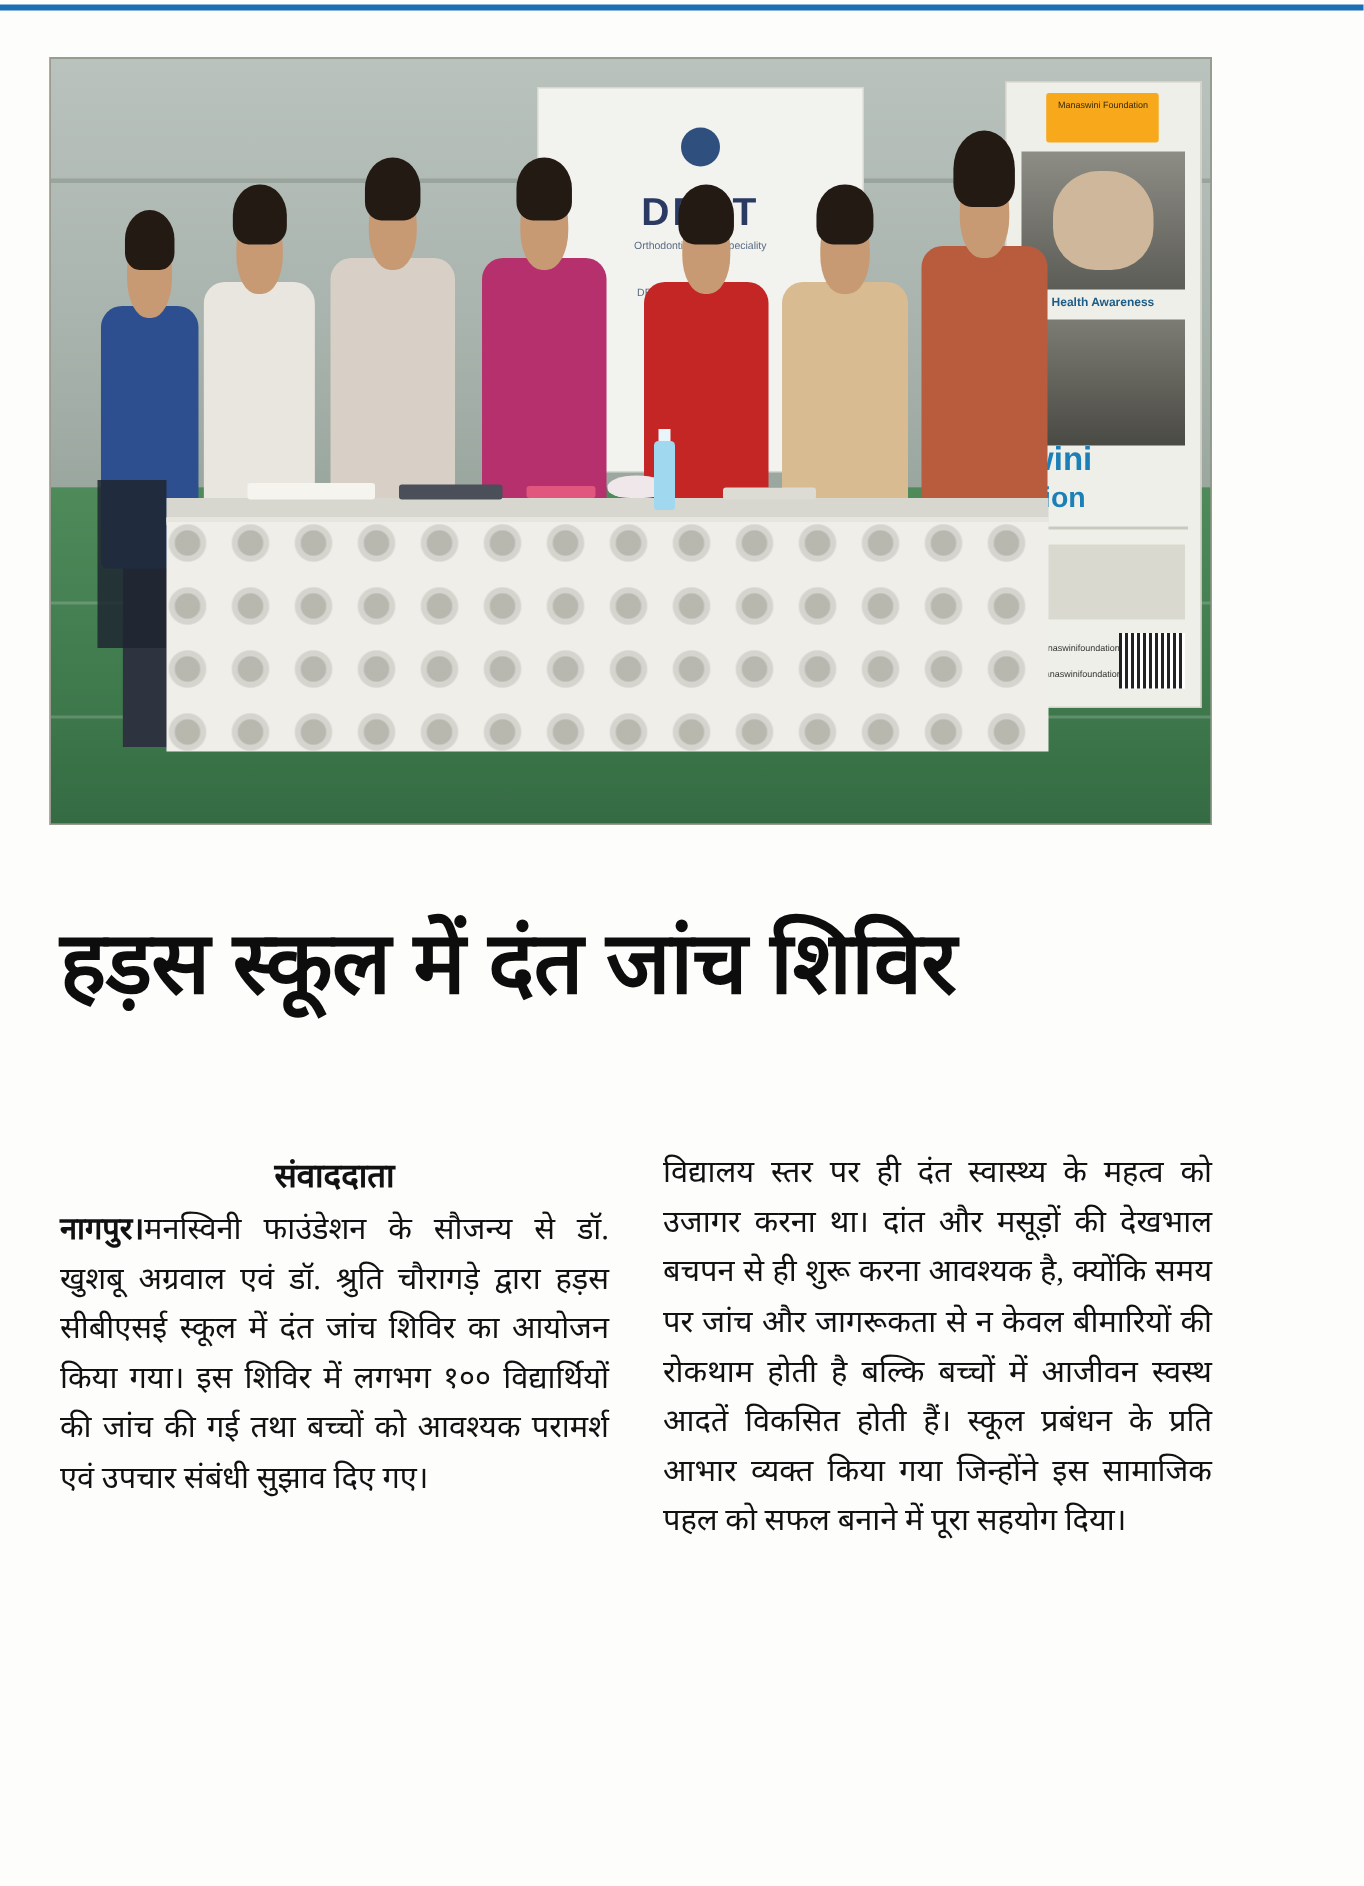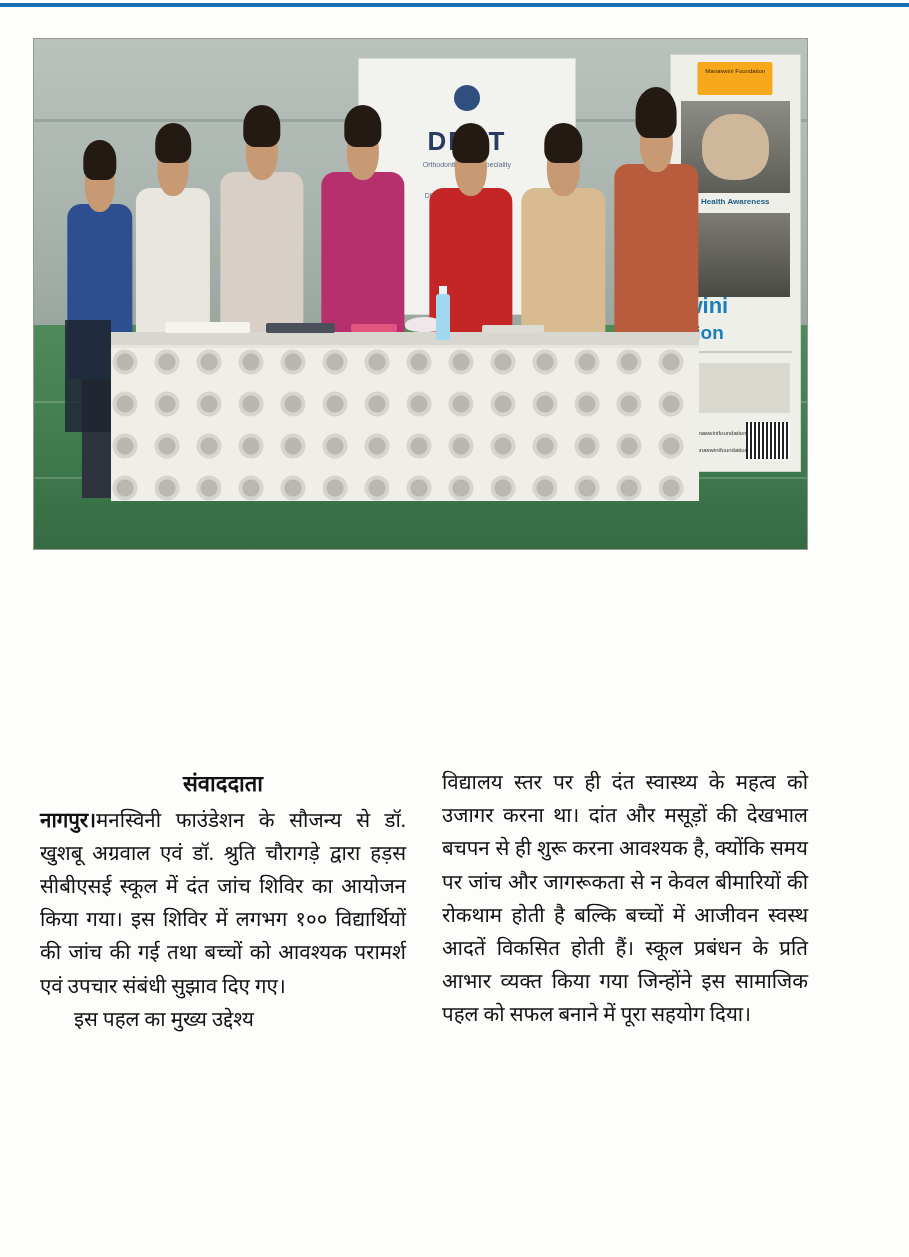--- a/index.html
+++ b/index.html
@@ -484,28 +484,28 @@
       <div class="tbl-item" style="left:17%;top:55.5%;width:11%;height:2.2%;background:#f5f4ef;"></div>
       <div class="tbl-item" style="left:30%;top:55.6%;width:9%;height:2%;background:#4a4f5a;"></div>
       <div class="tbl-item" style="left:41%;top:55.8%;width:6%;height:1.6%;background:#e0567f;"></div>
       <div class="tbl-item" style="left:48%;top:54.5%;width:5%;height:3%;background:#f0e7ea;border-radius:50% 50% 40% 40%;"></div>
       <div class="sanitizer"></div>
       <div class="tbl-item" style="left:58%;top:56%;width:8%;height:1.6%;background:#dcdcd4;"></div>
 
     </div>
   </div>
 
+  <h1 class="headline">हड़स स्कूल में दंत जांच शिविर</h1>
 
 
   <div class="cols">
     <div class="col">
       <div class="byline">संवाददाता</div>
       <p class="jst">
         <span class="dateline">नागपुर।</span><span>मनस्विनी फाउंडेशन के सौजन्य से डॉ. खुशबू अग्रवाल एवं डॉ. श्रुति चौरागड़े द्वारा हड़स सीबीएसई स्कूल में दंत जांच शिविर का आयोजन किया गया। इस शिविर में लगभग १०० विद्यार्थियों की जांच की गई तथा बच्चों को आवश्यक परामर्श एवं उपचार संबंधी सुझाव दिए गए।</span>
       </p>
-      <p class="jst indent">इस पहल का मुख्य उद्देश्य</p>
     </div>
     <div class="col">
       <p class="jst">विद्यालय स्तर पर ही दंत स्वास्थ्य के महत्व को उजागर करना था। दांत और मसूड़ों की देखभाल बचपन से ही शुरू करना आवश्यक है, क्योंकि समय पर जांच और जागरूकता से न केवल बीमारियों की रोकथाम होती है बल्कि बच्चों में आजीवन स्वस्थ आदतें विकसित होती हैं। स्कूल प्रबंधन के प्रति आभार व्यक्त किया गया जिन्होंने इस सामाजिक पहल को सफल बनाने में पूरा सहयोग दिया।</p>
     </div>
   </div>
 
 </div>
 
 </body></html>

